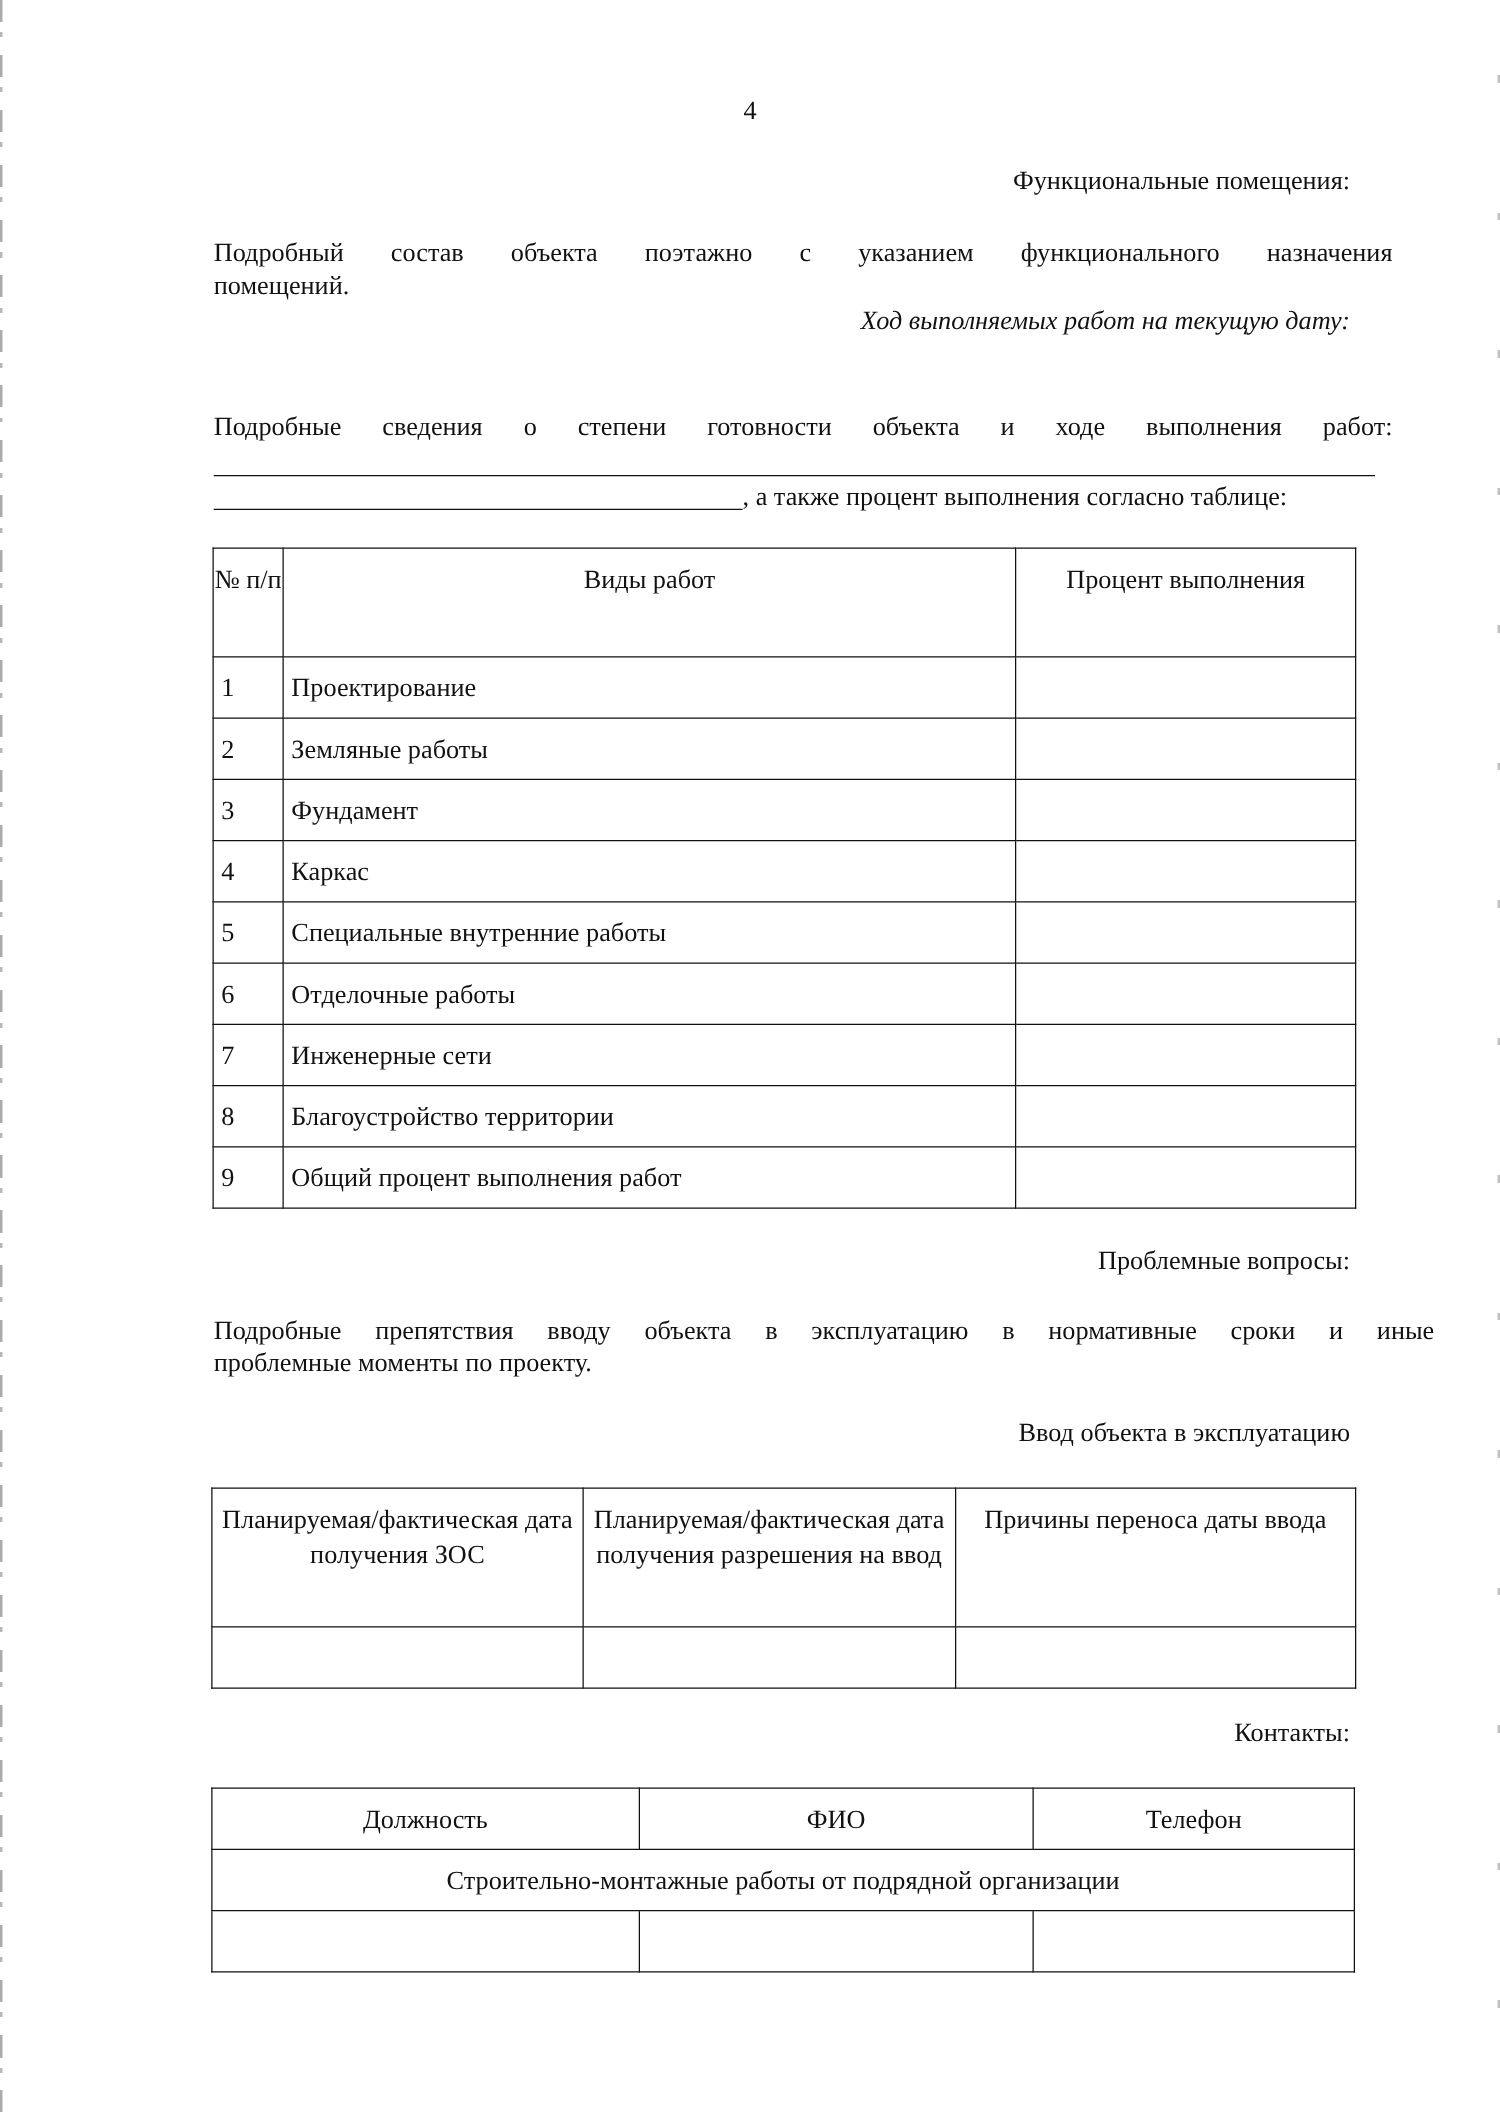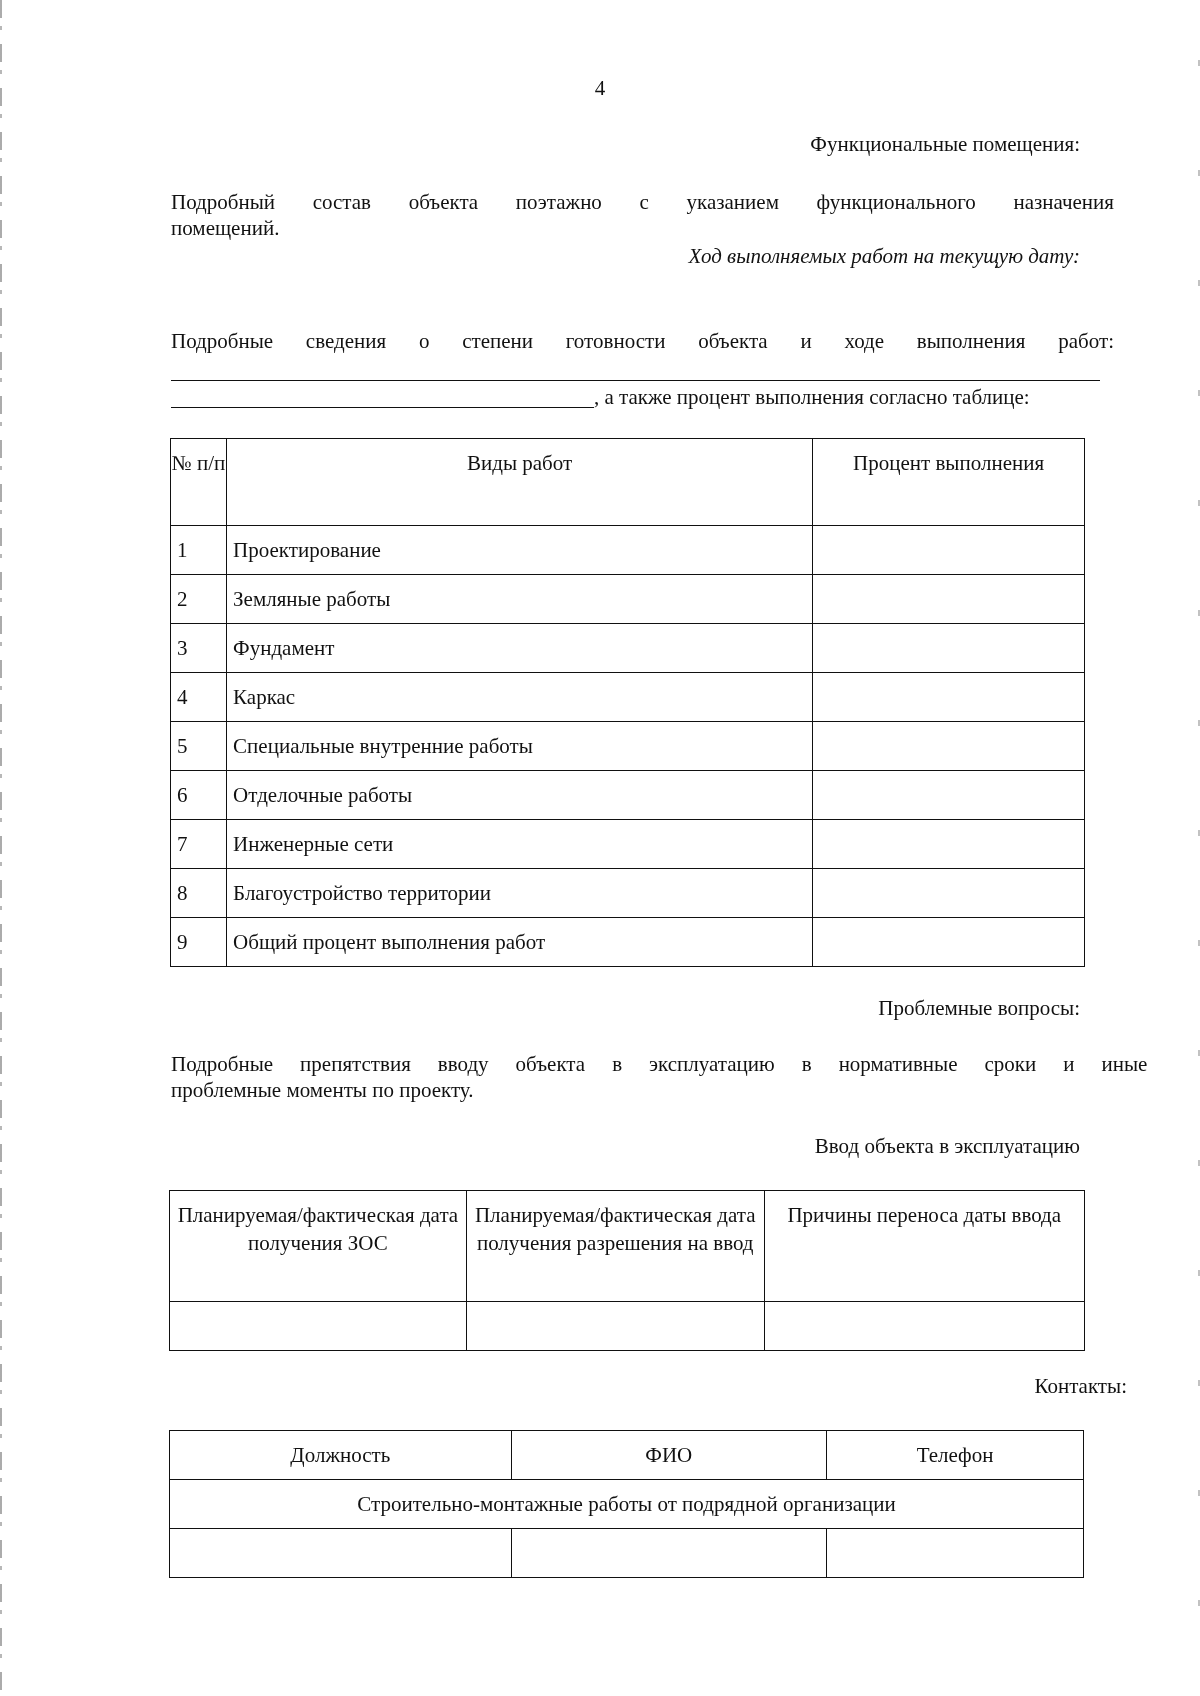--- a/index.html
+++ b/index.html
@@ -262,21 +262,21 @@
   </thead>
   <tbody>
     <tr>
       <td class="c1"></td>
       <td class="c2"></td>
       <td class="c3"></td>
     </tr>
   </tbody>
 </table>
 
-<div class="heading" style="top:1374px;padding-left:47px;">Контакты:</div>
+<div class="heading" style="top:1374px;">Контакты:</div>
 <table class="contacts-table">
   <thead>
     <tr>
       <th class="k1">Должность</th>
       <th class="k2">ФИО</th>
       <th class="k3">Телефон</th>
     </tr>
   </thead>
   <tbody>
     <tr>

